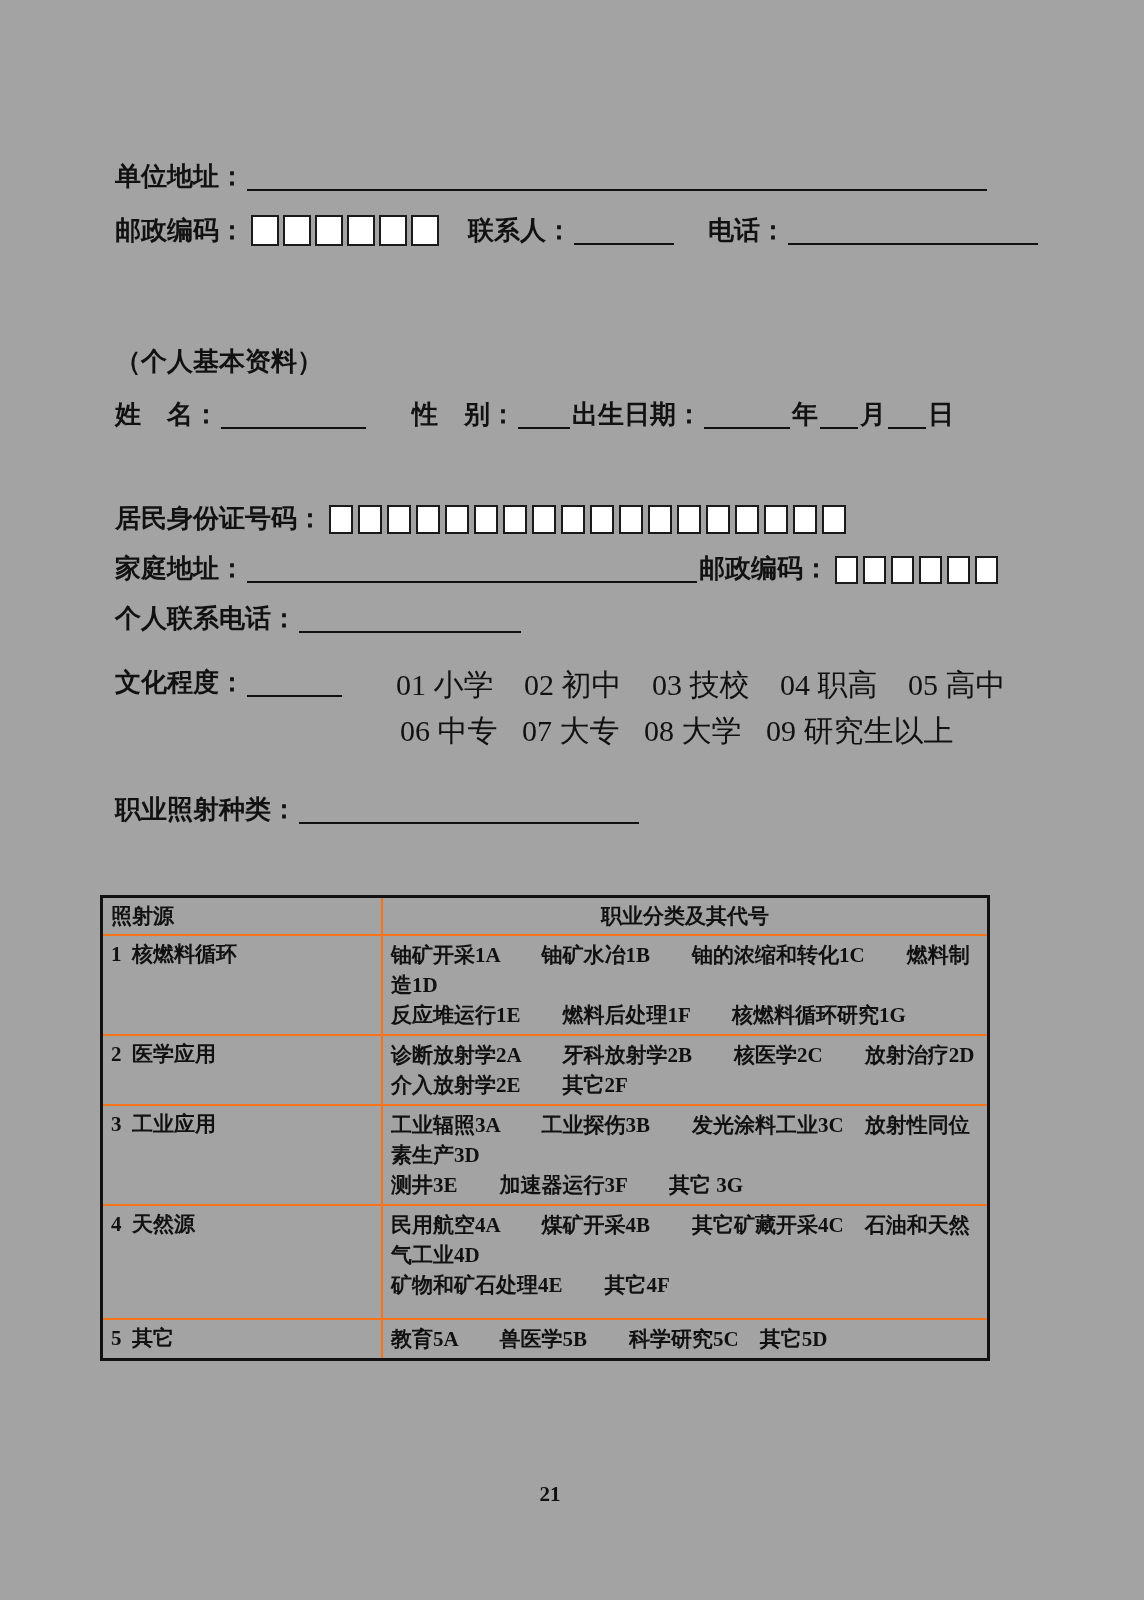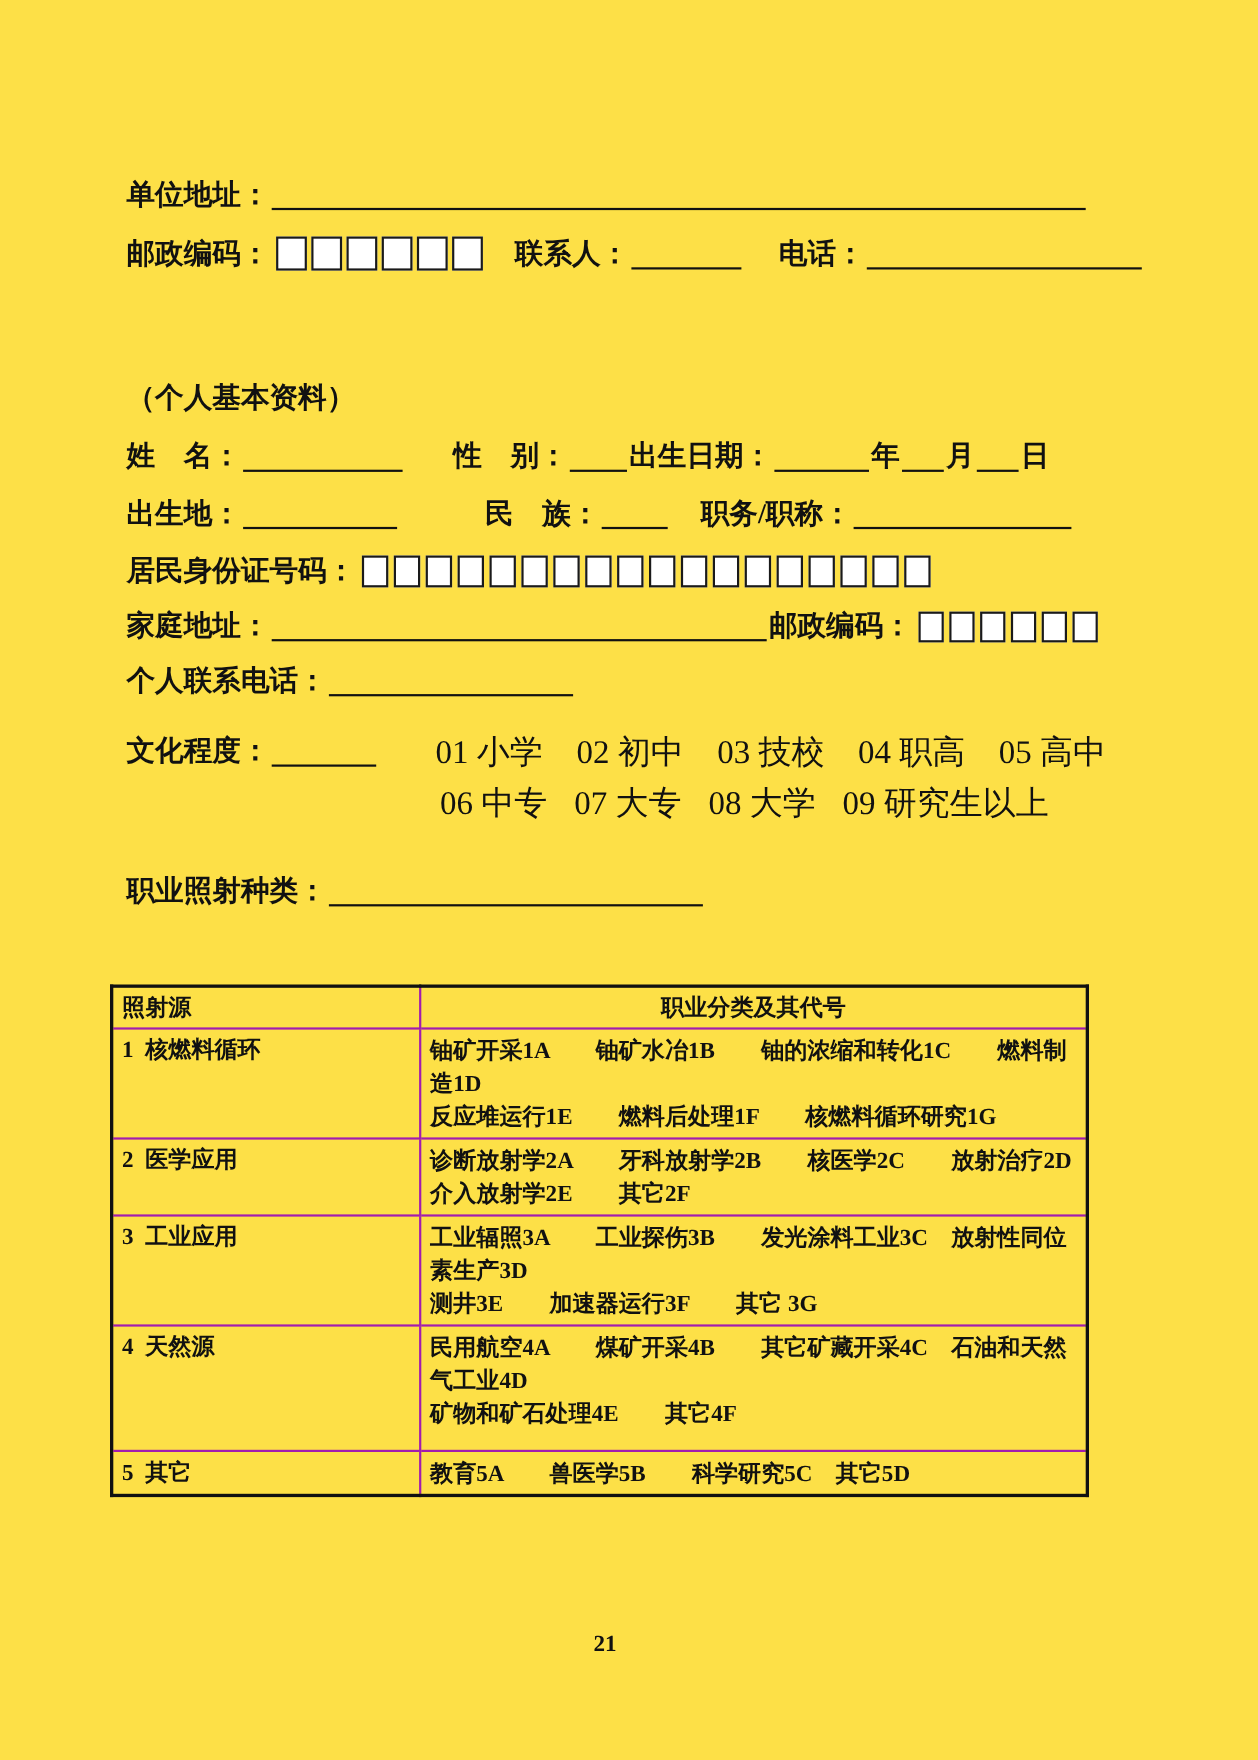--- a/index.html
+++ b/index.html
@@ -1,18 +1,18 @@
 <!DOCTYPE html>
 <html><head>
 <meta charset="utf-8">
 <style>
   html,body{margin:0;padding:0;background:#e8e8e8;}
   .page{
     position:relative;width:1144px;height:1600px;margin:0 auto;
-    background:#fde047;color:#111;
+    background:#a3a3a3;color:#111;
     font-family:"Liberation Serif","DejaVu Serif",serif;
     overflow:hidden;
   }
   .row{position:absolute;left:115px;display:flex;align-items:flex-end;}
   .lbl{font-size:26px;font-weight:700;line-height:34px;white-space:pre;}
   .uline{display:inline-block;height:8px;border-bottom:2px solid #111;margin:0 2px 3px 2px;}
   .boxes{display:flex;align-items:flex-end;margin:0 0 2px 6px;}
   .box{display:inline-block;border:2px solid #1a1a1a;background:#fff;}
   [data-name="unit-postal-boxes"] .box{width:24px;height:27px;margin-right:4px;}
   [data-name="id-boxes"] .box{width:20px;height:25px;margin-right:5px;}
@@ -20,21 +20,21 @@
   .opt{font-size:30px;font-weight:400;line-height:30px;white-space:pre;}
   .optrow .opt{min-width:128px;}
   .optrow2 .opt{min-width:122px;}
   .optrow2 .opt:last-child,.optrow .opt:last-child{min-width:0;}
   table.codes{
     position:absolute;left:100px;top:895px;width:890px;
     border-collapse:collapse;table-layout:fixed;
     font-size:21px;font-weight:600;
   }
   table.codes th,table.codes td{
-    border:2px solid #a21caf;vertical-align:top;padding:4px 8px;
+    border:2px solid #f97316;vertical-align:top;padding:4px 8px;
   }
   table.codes{border:3px solid #111;}
   th.col-src{width:262px;text-align:left;padding-left:35px;font-weight:700;}
   th.col-cls{text-align:center;font-weight:700;}
   td.src{padding-left:10px;white-space:pre;}
   td.cls div{line-height:30px;white-space:pre-wrap;}
   td.cls.tall{padding-bottom:18px;}
   .pagenum{position:absolute;left:0;width:1100px;top:1482px;text-align:center;
     font-size:21px;font-weight:700;}
 </style>
@@ -75,28 +75,20 @@
     <span class="uline" style="width:52px" data-name="gender-field"></span>
     <span class="lbl" style="" data-name="birthdate-label">出生日期：</span>
     <span class="uline" style="width:86px" data-name="birth-year-field"></span>
     <span class="lbl" data-name="year-label">年</span>
     <span class="uline" style="width:38px" data-name="birth-month-field"></span>
     <span class="lbl" data-name="month-label">月</span>
     <span class="uline" style="width:38px" data-name="birth-day-field"></span>
     <span class="lbl" data-name="day-label">日</span>
   </div>
 
-  <div class="row" style="top:450px" data-name="birthplace-row">
-    <span class="lbl" data-name="birthplace-label">出生地：</span>
-    <span class="uline" style="width:140px" data-name="birthplace-field"></span>
-    <span class="lbl" style="margin-left:78px" data-name="ethnicity-label">民　族：</span>
-    <span class="uline" style="width:60px" data-name="ethnicity-field"></span>
-    <span class="lbl" style="margin-left:28px" data-name="title-label">职务/职称：</span>
-    <span class="uline" style="width:198px" data-name="title-field"></span>
-  </div>
 
   <div class="row" style="top:502px" data-name="id-number-row">
     <span class="lbl" data-name="id-number-label">居民身份证号码：</span>
     <span class="boxes" data-name="id-boxes">
         <span class="box" data-name="digit-box"></span>
         <span class="box" data-name="digit-box"></span>
         <span class="box" data-name="digit-box"></span>
         <span class="box" data-name="digit-box"></span>
         <span class="box" data-name="digit-box"></span>
         <span class="box" data-name="digit-box"></span>

